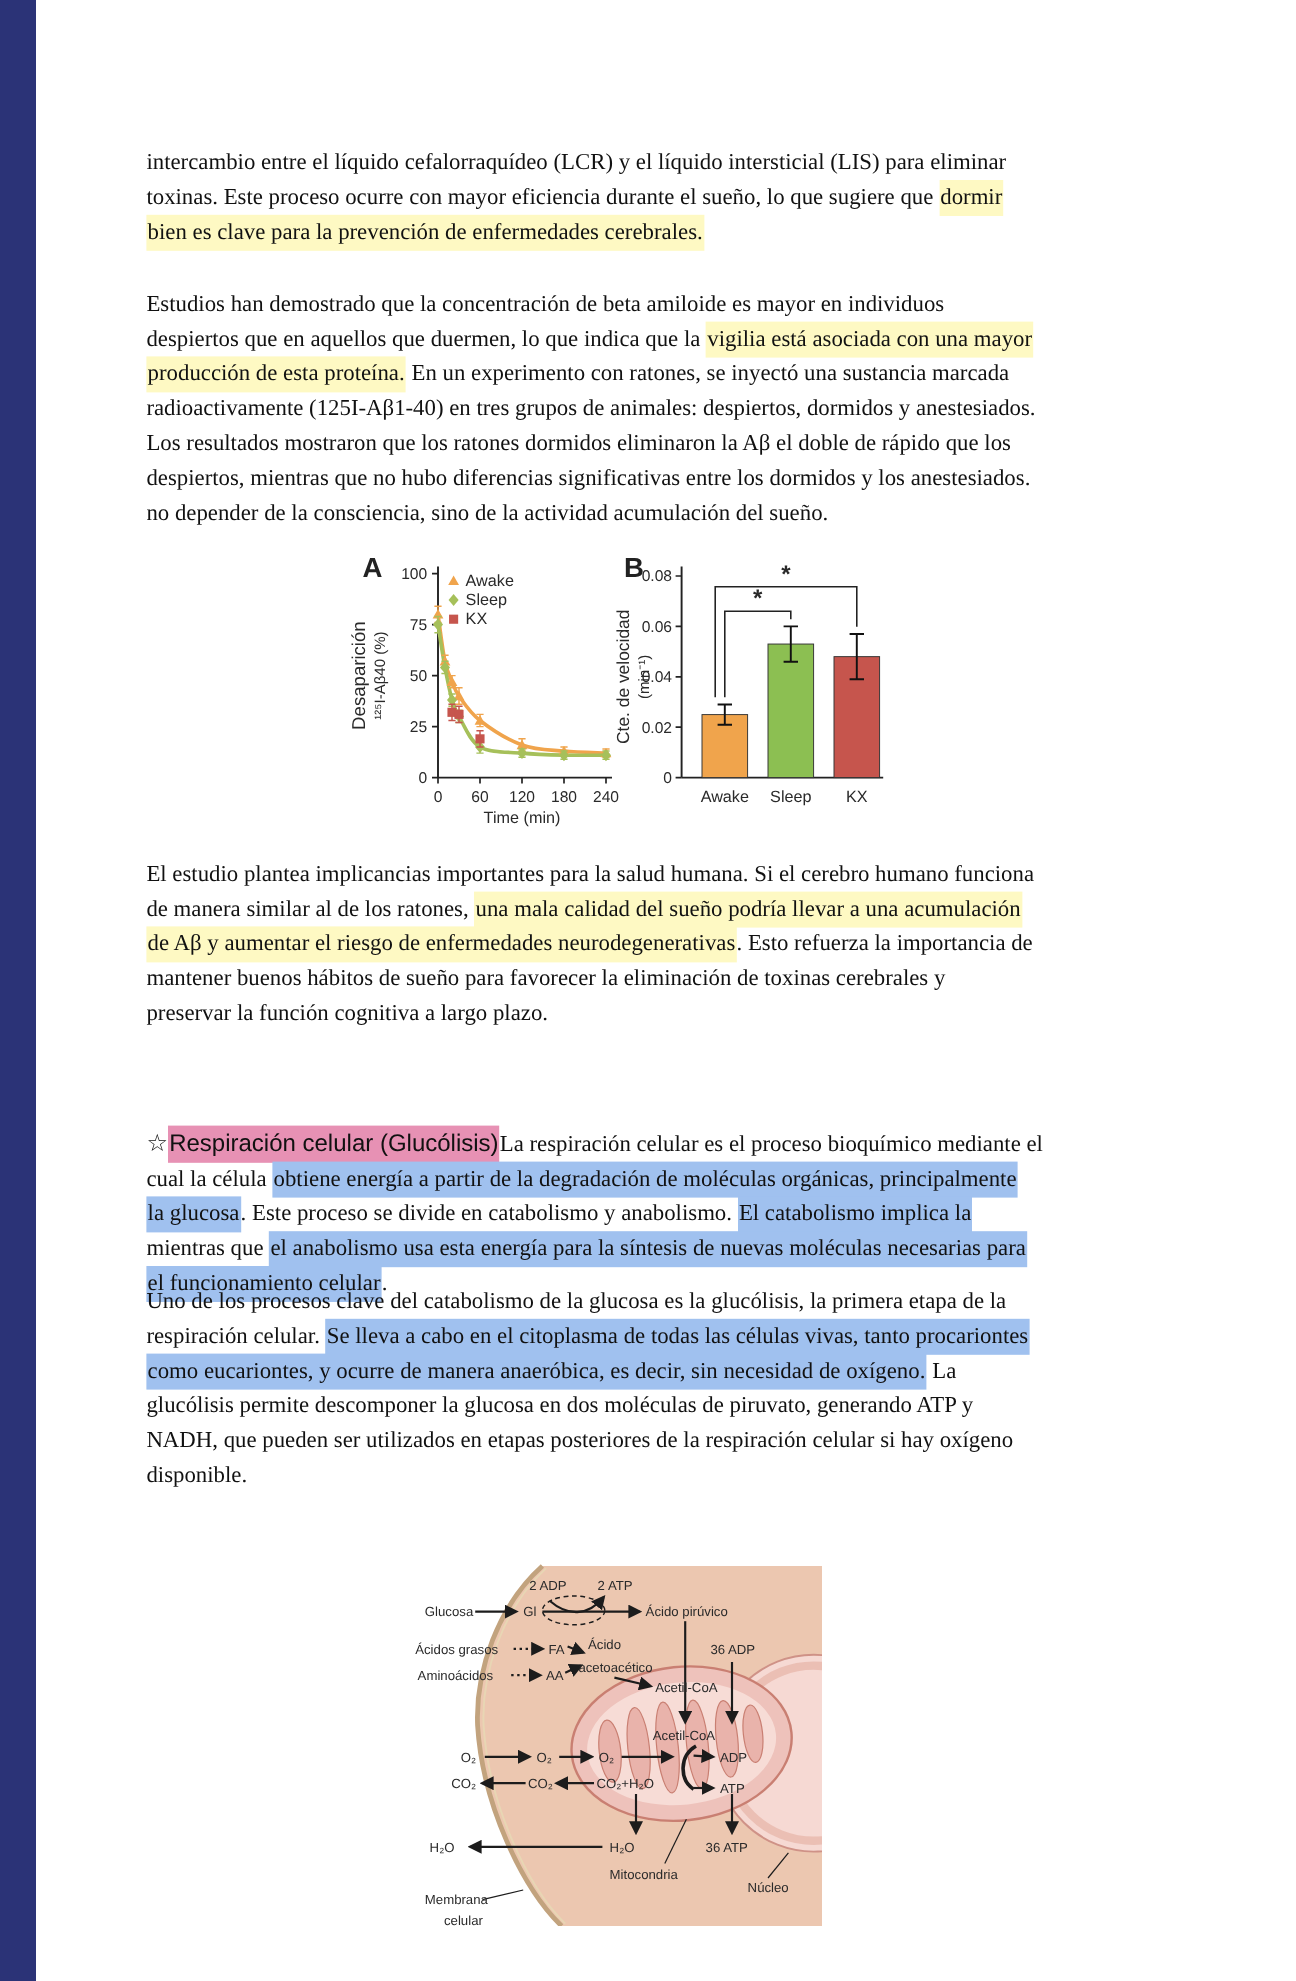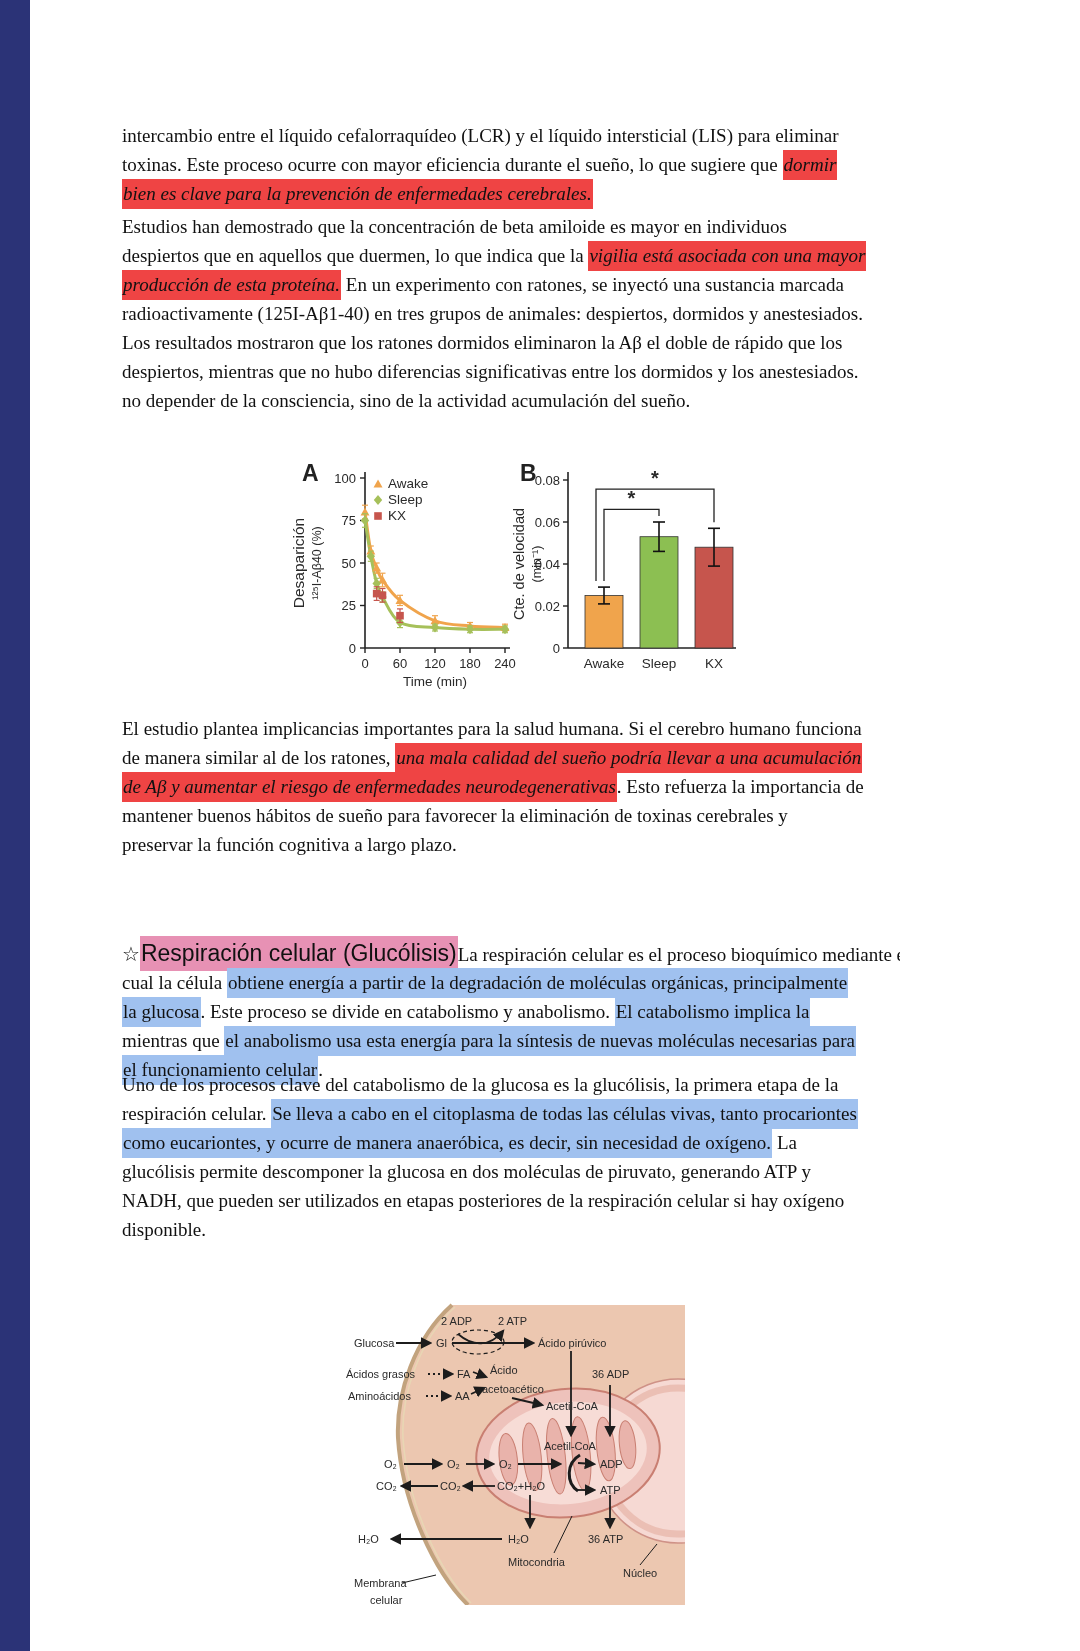--- a/index.html
+++ b/index.html
@@ -2,43 +2,43 @@
 <html><head>
 <meta charset="utf-8">
 <style>
   html,body{margin:0;padding:0;background:#ffffff;}
   .canvas{position:relative;width:900px;height:1651px;background:#ffffff;overflow:hidden;
           font-family:"Liberation Serif", serif;color:#111;}
   .leftbar{position:absolute;left:0;top:0;width:30px;height:1651px;background:#2b3377;}
   .para{position:absolute;left:122px;width:800px;font-size:19px;line-height:29px;}
   .tline{height:29px;white-space:nowrap;}
   .hl{padding:4px 1px 5px 1px;}
-  .hl-purple{background:#ef4444;font-style:italic;}
+  .hl-purple{background:#fef9c3;}
   .hl-blue{background:#a0c1ef;text-align:center;}
   .hl-pink{background:#e791b4;}
-  .f-sans{font-family:"Liberation Sans", sans-serif;font-size:23px;}
+  .f-sans{font-family:"Liberation Sans", sans-serif;font-size:20px;}
   .f-star{font-size:20px;}
   .panel-letter{position:absolute;font-family:"Liberation Sans", sans-serif;
                 font-weight:bold;font-size:23px;color:#222;}
   svg{position:absolute;}
   svg text{font-family:"Liberation Sans", sans-serif;fill:#2a2a2a;}
 </style>
 </head>
 <body>
 
 <div class="canvas">
 
   <div class="leftbar"></div>
 
   <div class="para" style="top:121px">
       <div class="tline"><span>intercambio entre el líquido cefalorraquídeo (LCR) y el líquido intersticial (LIS) para eliminar</span></div>
       <div class="tline"><span>toxinas. Este proceso ocurre con mayor eficiencia durante el sueño, lo que sugiere que </span><span class="hl hl-purple">dormir</span></div>
       <div class="tline"><span class="hl hl-purple">bien es clave para la prevención de enfermedades cerebrales.</span></div>
     </div>
-  <div class="para" style="top:212px">
+  <div class="para" style="top:239px">
       <div class="tline"><span>Estudios han demostrado que la concentración de beta amiloide es mayor en individuos</span></div>
       <div class="tline"><span>despiertos que en aquellos que duermen, lo que indica que la </span><span class="hl hl-purple">vigilia está asociada con una mayor</span></div>
       <div class="tline"><span class="hl hl-purple">producción de esta proteína.</span><span> En un experimento con ratones, se inyectó una sustancia marcada</span></div>
       <div class="tline"><span>radioactivamente (125I-Aβ1-40) en tres grupos de animales: despiertos, dormidos y anestesiados.</span></div>
       <div class="tline"><span>Los resultados mostraron que los ratones dormidos eliminaron la Aβ el doble de rápido que los</span></div>
       <div class="tline"><span>despiertos, mientras que no hubo diferencias significativas entre los dormidos y los anestesiados.</span></div>
       <div class="tline"><span>no depender de la consciencia, sino de la actividad acumulación del sueño.</span></div>
     </div>
   <div class="para" style="top:714px">
       <div class="tline"><span>El estudio plantea implicancias importantes para la salud humana. Si el cerebro humano funciona</span></div>

